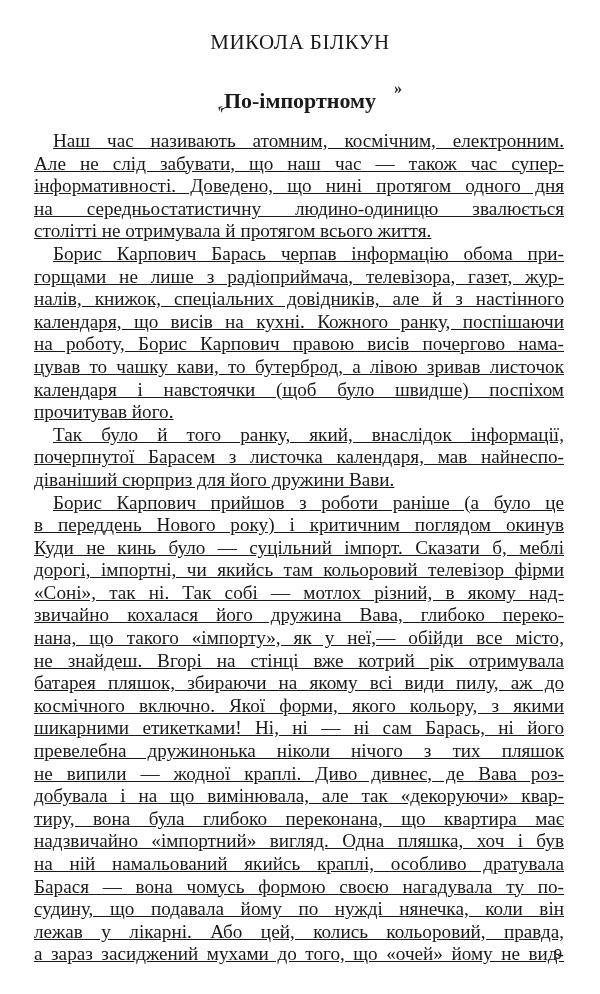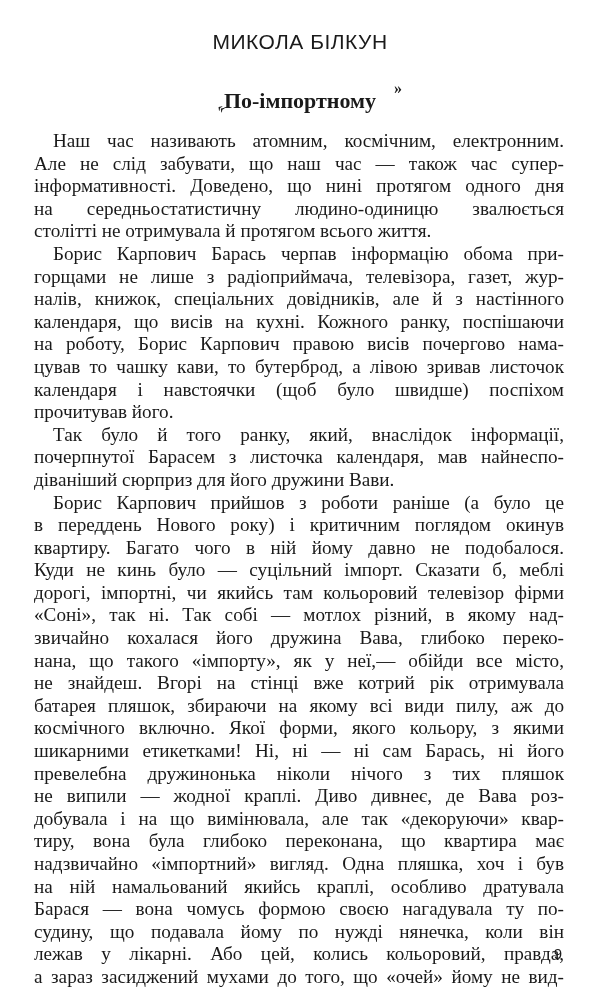--- a/index.html
+++ b/index.html
@@ -1,20 +1,20 @@
 <!DOCTYPE html>
 <html><head>
   <meta charset="utf-8">
   <style>
     html, body { margin: 0; padding: 0; background: #ffffff; }
     body { width: 600px; height: 994px; position: relative; overflow: hidden; color: #1a1a1a; }
     .author {
       position: absolute; left: 0; right: 0; top: 30px;
       text-align: center;
-      font-family: Liberation Sans, sans-serif;
+      font-family: Liberation Serif, serif;
       font-size: 21px; letter-spacing: 0.5px;
     }
     .title-wrap {
       position: absolute; left: 0; right: 0; top: 88px;
       text-align: center;
     }
     .title {
       display: inline-block; position: relative;
       font-family: "Liberation Serif", serif;
       font-weight: bold; font-size: 22px;
@@ -29,20 +29,21 @@
     }
     .body-text {
       position: absolute; left: 34px; top: 130px; width: 530px;
       font-family: "Liberation Serif", serif;
       font-size: 19.2px; line-height: 22.6px;
     }
     .line {
       display: block; white-space: nowrap;
       text-align: justify; text-align-last: justify;
       height: 22.6px;
+      text-decoration: underline;
     }
     .line.last { text-align-last: left; }
     .line.indent { padding-left: 19px; }
     .page-num {
       position: absolute; right: 38px; top: 945px;
       font-family: "Liberation Sans", sans-serif;
       font-size: 15px;
     }
   </style>
 </head>
@@ -71,21 +72,20 @@
       <span class="line">календаря, що висів на кухні. Кожного ранку, поспішаючи</span>
       <span class="line">на роботу, Борис Карпович правою висів почергово нама-</span>
       <span class="line">цував то чашку кави, то бутерброд, а лівою зривав листочок</span>
       <span class="line">календаря і навстоячки (щоб було швидше) поспіхом</span>
       <span class="line last">прочитував його.</span>
       <span class="line indent">Так було й того ранку, який, внаслідок інформації,</span>
       <span class="line">почерпнутої Барасем з листочка календаря, мав найнеспо-</span>
       <span class="line last">діваніший сюрприз для його дружини Вави.</span>
       <span class="line indent">Борис Карпович прийшов з роботи раніше (а було це</span>
       <span class="line">в переддень Нового року) і критичним поглядом окинув</span>
-      <span class="line">квартиру. Багато чого в ній йому давно не подобалося.</span>
       <span class="line">Куди не кинь було — суцільний імпорт. Сказати б, меблі</span>
       <span class="line">дорогі, імпортні, чи якийсь там кольоровий телевізор фірми</span>
       <span class="line">«Соні», так ні. Так собі — мотлох різний, в якому над-</span>
       <span class="line">звичайно кохалася його дружина Вава, глибоко переко-</span>
       <span class="line">нана, що такого «імпорту», як у неї,— обійди все місто,</span>
       <span class="line">не знайдеш. Вгорі на стінці вже котрий рік отримувала</span>
       <span class="line">батарея пляшок, збираючи на якому всі види пилу, аж до</span>
       <span class="line">космічного включно. Якої форми, якого кольору, з якими</span>
       <span class="line">шикарними етикетками! Ні, ні — ні сам Барась, ні його</span>
       <span class="line">превелебна дружинонька ніколи нічого з тих пляшок</span>

